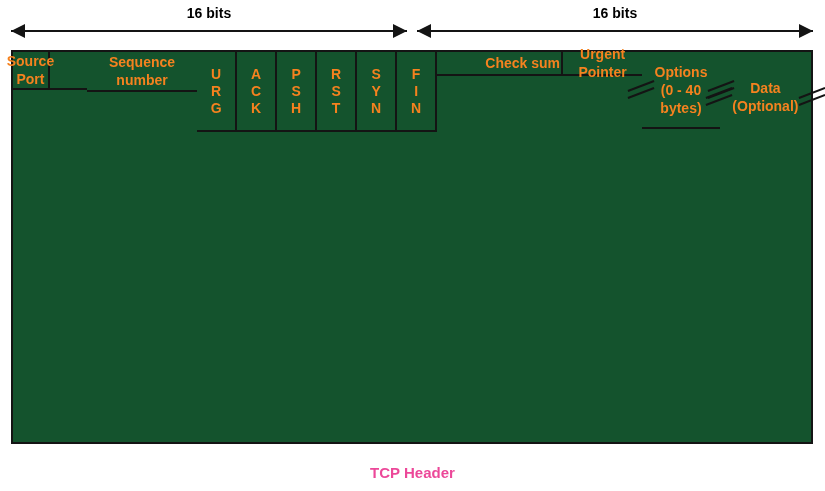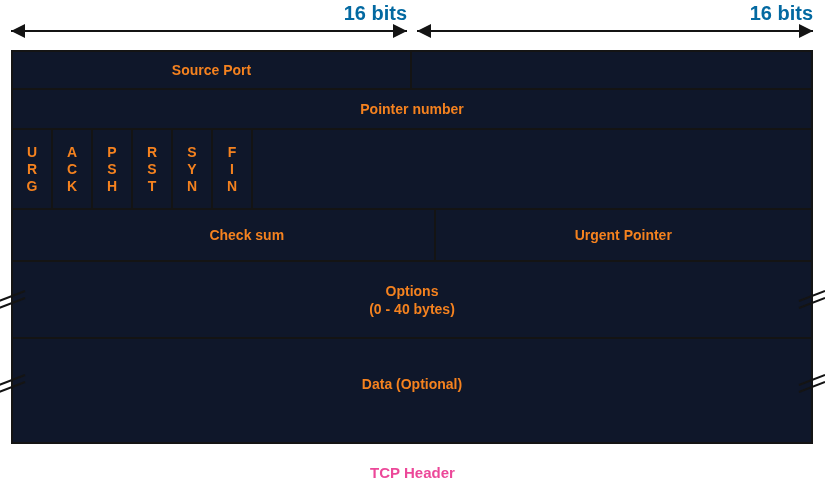--- a/index.html
+++ b/index.html
@@ -4,37 +4,37 @@
 <style>
   html,body { margin:0; padding:0; background:#fff; }
   .stage {
     position:relative; width:825px; height:491px; background:#ffffff;
     font-family:"Liberation Sans", sans-serif; font-weight:bold;
     color:#F5821F; overflow:hidden;
   }
 
   
   .ruler { position:absolute; top:4px; }
-  .ruler-label { text-align:right; font-size:20px; height:18px; line-height:18px; color:#0369a1; }
+  .ruler-label { text-align:center; font-size:14px; height:18px; line-height:18px; color:#000000; }
   .ruler-arrow { position:relative; height:2px; background:#141414; margin-top:8px; }
   .ah { position:absolute; top:-6px; width:0; height:0;
         border-top:7px solid transparent; border-bottom:7px solid transparent; }
   .ah.l { left:0;  border-right:14px solid #141414; }
   .ah.r { right:0; border-left:14px solid #141414; }
 
   
   .tcp-table {
     position:absolute; left:11px; top:50px; width:802px; height:394px;
     border:2px solid #141414; box-sizing:border-box;
-    display:flex; flex-direction:column; background:#0f172a;
+    display:flex; flex-direction:row; background:#14532d;
   }
   .row { display:flex; box-sizing:border-box; border-bottom:2px solid #141414; position:relative; }
   .row:last-child { border-bottom:none; }
   .r1 { height:38px; } .r2 { height:40px; } .r3 { height:38px; }
-  .r4 { height:80px; } .r5 { height:52px;padding-left:47px; } .r6 { height:77px; } .r7 { height:90px; }
+  .r4 { height:80px; } .r5 { height:24px;padding-left:47px; } .r6 { height:77px; } .r7 { height:90px; }
 
   .cell {
     display:flex; align-items:center; justify-content:center;
     text-align:center; font-size:14px; line-height:18px;
     box-sizing:border-box;
   }
   .half { width:50%; }
   .full { width:100%; }
   .brd  { border-right:2px solid #141414; }
   .w80  { width:81px; flex:none; }
@@ -77,21 +77,21 @@
     </div>
   </div>
 
   <div class="tcp-table">
 
     <div class="row r1">
       <div class="cell half brd">Source Port</div>
     </div>
 
     <div class="row r2">
-      <div class="cell full">Pointer number</div>
+      <div class="cell full">Sequence number</div>
     </div>
 
 
     <div class="row r4">
       <div class="cell w40 brd pre flag">U
 R
 G</div>
       <div class="cell w40 brd pre flag">A
 C
 K</div>

